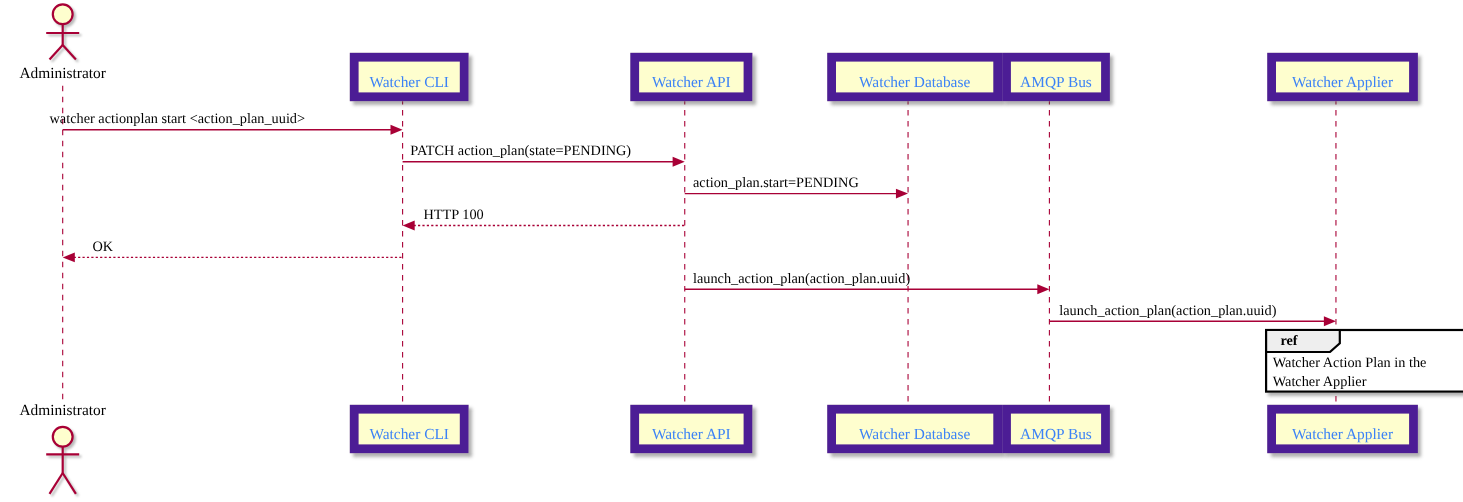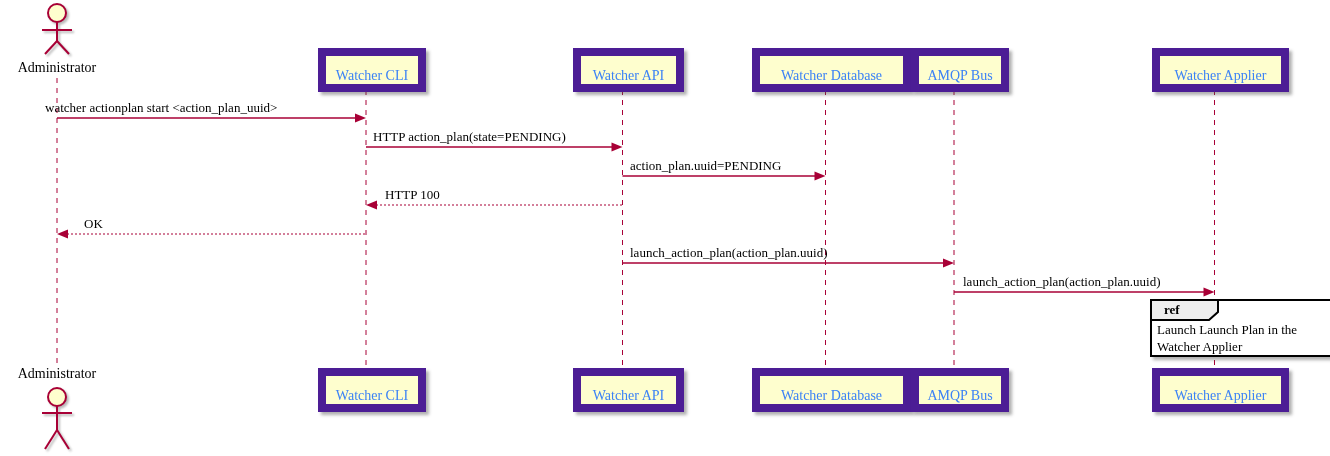--- a/index.html
+++ b/index.html
@@ -155,31 +155,31 @@
       <span>Watcher Database</span>
     </div>
   <div class="pbox" style="left:911px;  top:368px; width:82px;">
       <span>AMQP Bus</span>
     </div>
   <div class="pbox" style="left:1152px; top:368px; width:121px;">
       <span>Watcher Applier</span>
     </div>
 
   <div class="msg-label" style="left:45px;  top:100px;">watcher actionplan start &lt;action_plan_uuid&gt;</div>
-  <div class="msg-label" style="left:373px; top:129px;">HTTP action_plan(state=PENDING)</div>
-  <div class="msg-label" style="left:630px; top:158px;">action_plan.uuid=PENDING</div>
+  <div class="msg-label" style="left:373px; top:129px;">PATCH action_plan(state=PENDING)</div>
+  <div class="msg-label" style="left:630px; top:158px;">action_plan.start=PENDING</div>
   <div class="msg-label" style="left:385px; top:187px;">HTTP 100</div>
   <div class="msg-label" style="left:84px;  top:216px;">OK</div>
   <div class="msg-label" style="left:630px; top:245px;">launch_action_plan(action_plan.uuid)</div>
   <div class="msg-label" style="left:963px; top:274px;">launch_action_plan(action_plan.uuid)</div>
 
   <div class="refbox" style="left:1150px; top:299px; width:208px; height:58px;">
     <svg width="72" height="22" style="position:absolute; left:-2px; top:-2px;">
       <polygon points="1,1 68,1 68,13 59,21 1,21" fill="#EEEEEE" stroke="#000000" stroke-width="2"></polygon>
     </svg>
     <span class="ref-kw">ref</span>
     <div class="ref-lines">
-      <div>Launch Launch Plan in the</div>
+      <div>Watcher Action Plan in the</div>
       <div>Watcher Applier</div>
     </div>
   </div>
 
 </div>
 
 </body></html>

